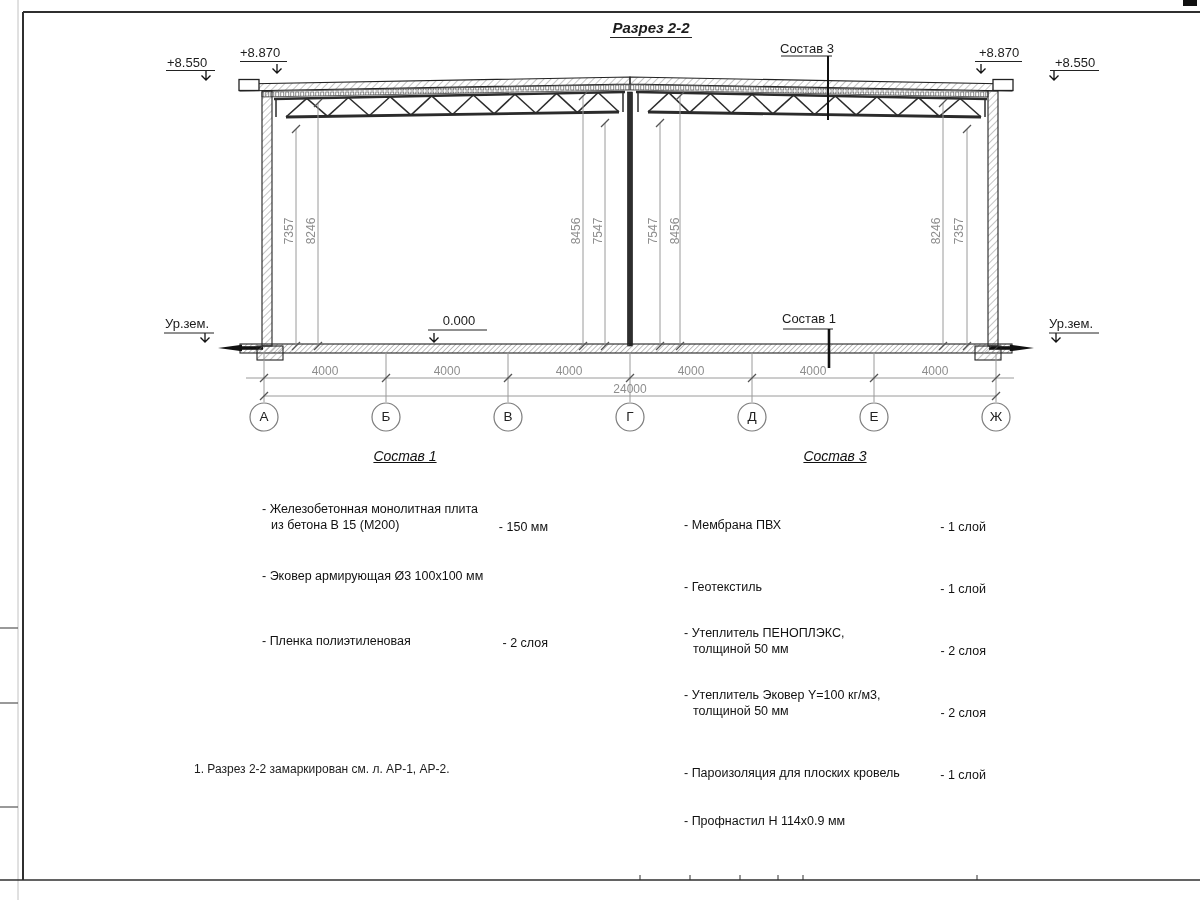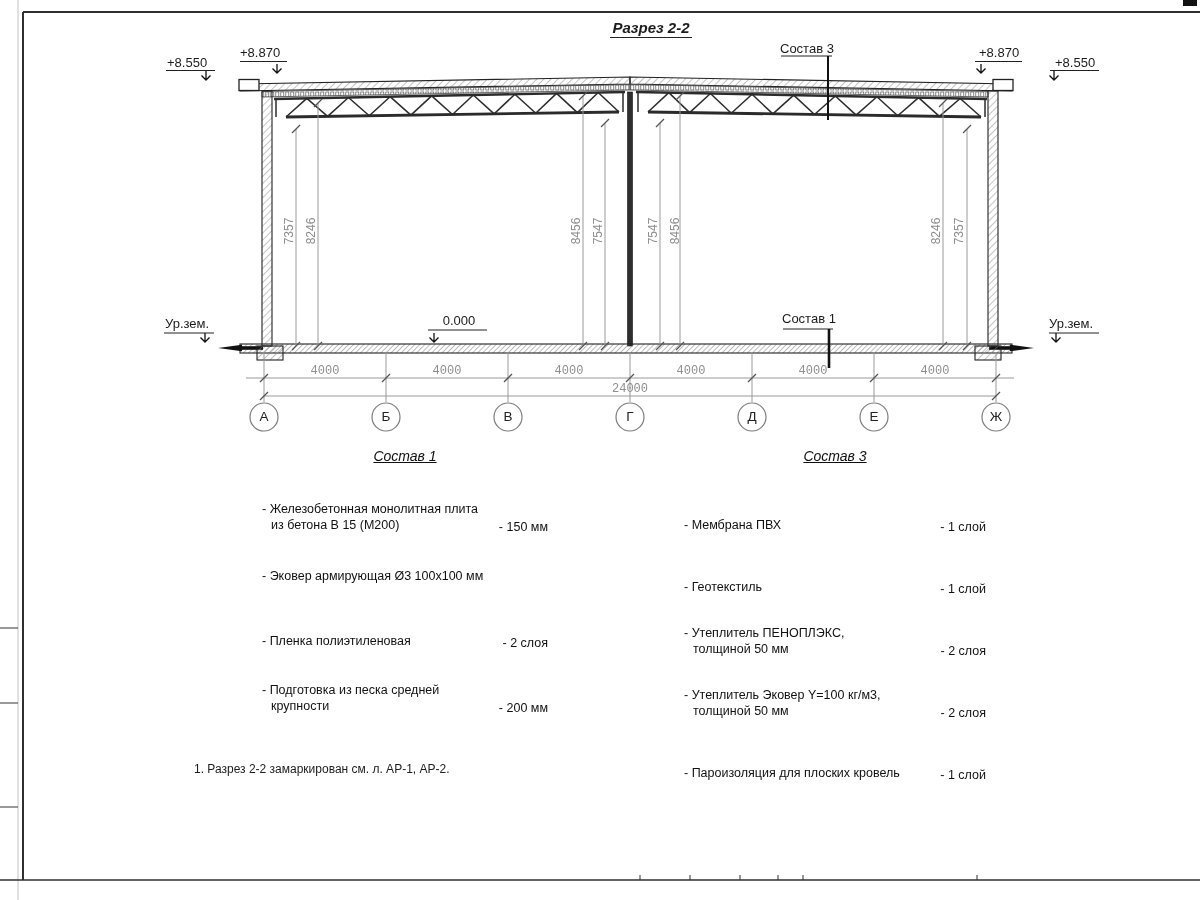--- a/index.html
+++ b/index.html
@@ -1,20 +1,20 @@
 <!DOCTYPE html>
 <html><head>
 <meta charset="utf-8">
 <style>
   html,body{margin:0;padding:0;}
   body{width:1200px;height:900px;position:relative;background:#fff;
        font-family:"Liberation Sans",sans-serif;overflow:hidden;color:#1c1c1c;}
   #dwg{position:absolute;left:0;top:0;}
   .ov{position:absolute;color:#1c1c1c;font-size:13px;white-space:nowrap;}
-  .dim{position:absolute;color:#8e8e8e;font-size:12px;text-align:center;font-family:Liberation Mono, monospace;}
+  .dim{position:absolute;color:#8e8e8e;font-size:12px;text-align:center;}
   .vdim{position:absolute;width:60px;height:16px;line-height:16px;color:#8e8e8e;
         font-size:12px;text-align:center;transform:rotate(-90deg);}
   .axis{position:absolute;width:24px;height:16px;text-align:center;font-size:13.5px;color:#222;}
   .title{position:absolute;left:566px;top:19px;width:170px;text-align:center;}
   .title span{font-style:italic;font-weight:bold;font-size:15px;
               border-bottom:1.4px solid #222;padding:0 2px 1px;}
   .legend{position:absolute;color:#111;font-size:12.5px;}
   .legend h3{margin:0 0 20px 0;text-align:center;font-size:14px;font-style:italic;font-weight:normal;}
   .legend h3 span{text-decoration:underline;}
   .li{display:flex;justify-content:space-between;align-items:flex-end;margin-bottom:15px;}
@@ -267,25 +267,20 @@
       <div class="lv">- 150 мм</div>
     </div>
   <div class="li">
       <div class="lt">- Эковер армирующая Ø3 100х100 мм</div>
       <div class="lv"></div>
     </div>
   <div class="li">
       <div class="lt">- Пленка полиэтиленовая</div>
       <div class="lv">- 2 слоя</div>
     </div>
-  <div class="li">
-      <div class="lt">- Подготовка из песка средней
-крупности</div>
-      <div class="lv">- 200 мм</div>
-    </div>
 </div>
 
 <div class="legend l3" style="left:684px;top:448px;width:302px">
   <h3><span>Состав 3</span></h3>
   <div class="li">
       <div class="lt">- Мембрана ПВХ</div>
       <div class="lv">- 1 слой</div>
     </div>
   <div class="li">
       <div class="lt">- Геотекстиль</div>
@@ -298,15 +293,19 @@
     </div>
   <div class="li">
       <div class="lt">- Утеплитель Эковер Y=100 кг/м3,
 толщиной 50 мм</div>
       <div class="lv">- 2 слоя</div>
     </div>
   <div class="li">
       <div class="lt">- Пароизоляция для плоских кровель</div>
       <div class="lv">- 1 слой</div>
     </div>
+  <div class="li">
+      <div class="lt">- Профнастил Н 114х0.9 мм</div>
+      <div class="lv"></div>
+    </div>
 </div>
 
 <div class="note">1. Разрез 2-2 замаркирован см. л. АР-1, АР-2.</div>
 
 </body></html>

